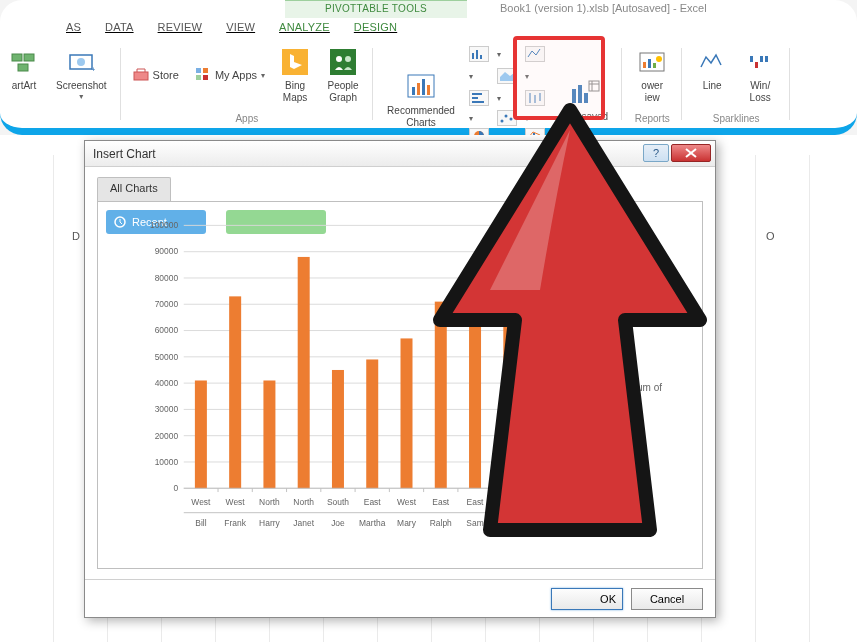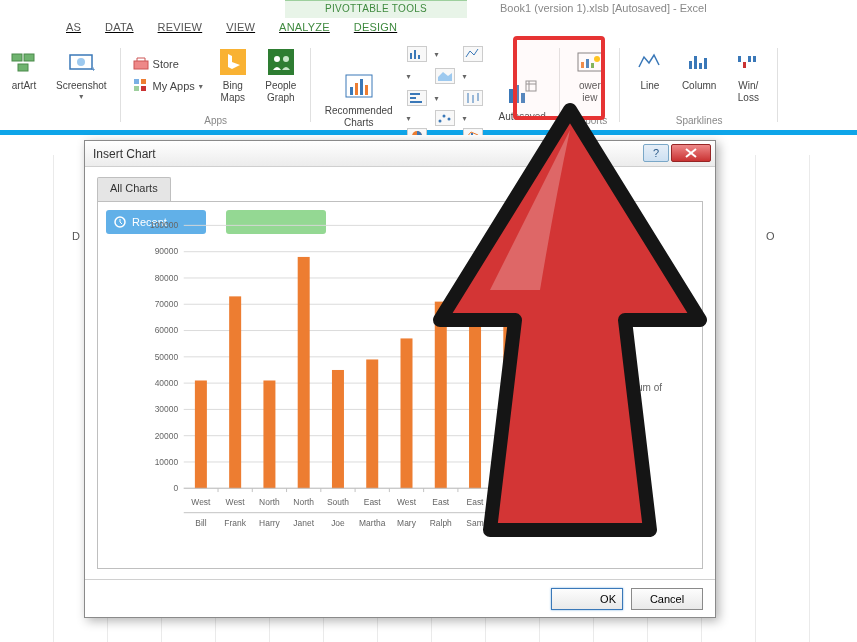--- a/index.html
+++ b/index.html
@@ -1,30 +1,30 @@
 <!DOCTYPE html>
 <html><head>
 <meta charset="utf-8">
 <style>
   * { box-sizing: border-box; font-family: "Segoe UI", Tahoma, sans-serif; }
   body { margin: 0; background: #f4f4f4; width: 857px; height: 642px; overflow: hidden; position: relative; }
-  .ribbon-area { position: absolute; top: 0; left: 0; right: 0; height: 135px; background: #fff; border-bottom: 5px solid #0ea5e9; }
+  .ribbon-area { position: absolute; top: 0; left: 0; right: 0; height: 135px; background: #fff; border-bottom: 7px solid #0ea5e9; border-radius: 22px; }
   .contextual-header { position:absolute; top:0; left:285px; height:18px; font-size:10px; color:#3f8a3f; padding:2px 40px; letter-spacing:0.3px; background:#e8f4e8; border-top:1px solid #9dcf9d; }
   .title-bar-text { position:absolute; top:2px; left:500px; font-size:11px; color:#888; }
   .tabs { position:absolute; top:18px; left:0; right:0; height:22px; display:flex; gap:0; padding-left:54px;text-decoration:underline; }
   .tab { font-size:11px; color:#555; padding:3px 12px 2px; cursor:pointer; text-transform:uppercase; letter-spacing:.2px; }
   .tab.ctx { color:#3f8a3f; }
   .ribbon-body { position:absolute; top:40px; left:0; right:0; bottom:0; display:flex; }
   .group { display:flex; flex-direction:column; align-items:center; justify-content:space-between; padding:4px 6px 2px; position:relative; }
   .group::after { content:""; position:absolute; right:0; top:8px; bottom:8px; width:1px; background:#e0e0e0; }
   .group-label { font-size:10px; color:#888; padding:2px 0; width:100%; text-align:center; }
   .big-btn { display:flex; flex-direction:column; align-items:center; padding:2px 8px; cursor:pointer; }
   .big-btn .icon { width:32px; height:32px; display:flex; align-items:center; justify-content:center; }
   .big-btn .lbl { font-size:10px; color:#444; text-align:center; line-height:12px; padding-top:2px; }
-  .apps-col { display:flex; flex-direction:column; gap:4px; justify-content:center; }
+  .apps-col { display:flex; flex-direction:row; gap:4px; justify-content:center; }
   .apps-row { font-size:11px; color:#444; display:flex; align-items:center; gap:4px; padding:1px 6px; cursor:pointer; }
   .charts-grid { display:grid; grid-template-columns:repeat(3,22px); grid-template-rows:repeat(3,20px); gap:2px 6px; align-items:center; }
   .mini-chart { width:20px; height:16px; background:#f8f8f8; border:1px solid #ccc; position:relative; }
   .dd { width:8px; font-size:8px; color:#666; }
   .pivotchart-highlight { position:absolute; top:36px; left:513px; width:92px; height:84px; border:4px solid #e63333; border-radius:4px; background:rgba(254,220,220,0.15); pointer-events:none; }
   .worksheet { position:absolute; top:135px; left:0; right:0; bottom:0; background:#fff; }
   .cells { position:absolute; top:20px; left:0; right:0; bottom:0; background:repeating-linear-gradient(to right,#fff 0,#fff 53px,#eaeaea 53px,#eaeaea 54px), repeating-linear-gradient(to bottom,#fff 0,#fff 17px,#eaeaea 17px,#eaeaea 18px); }
   
   .backdrop { position:absolute; inset:0; }
   .dialog { position:absolute; top:140px; left:84px; width:632px; height:478px; background:#fff; border:1px solid #8a8a8a; box-shadow:3px 3px 10px rgba(0,0,0,.3); }
@@ -245,31 +245,20 @@
 
     <div class="group">
       <div style="display:flex;">
         <div class="big-btn">
           <span class="icon">
               <svg width="26" height="22">
                 <polyline points="2,16 7,6 12,12 17,4 22,14" fill="none" stroke="#3a78b8" stroke-width="1.5"></polyline>
               </svg>
             </span>
           <span class="lbl">Line</span>
-        </div>
-        <div class="big-btn">
-          <span class="icon">
-              <svg width="26" height="22">
-                <rect x="3" y="10" width="3" height="8" fill="#3a78b8"></rect>
-                <rect x="8" y="5" width="3" height="13" fill="#3a78b8"></rect>
-                <rect x="13" y="12" width="3" height="6" fill="#3a78b8"></rect>
-                <rect x="18" y="7" width="3" height="11" fill="#3a78b8"></rect>
-              </svg>
-            </span>
-          <span class="lbl">Column</span>
         </div>
         <div class="big-btn">
           <span class="icon">
               <svg width="26" height="22">
                 <rect x="3" y="5" width="3" height="6" fill="#3a78b8"></rect>
                 <rect x="8" y="11" width="3" height="6" fill="#c93232"></rect>
                 <rect x="13" y="5" width="3" height="6" fill="#3a78b8"></rect>
                 <rect x="18" y="5" width="3" height="6" fill="#3a78b8"></rect>
               </svg>
             </span>

